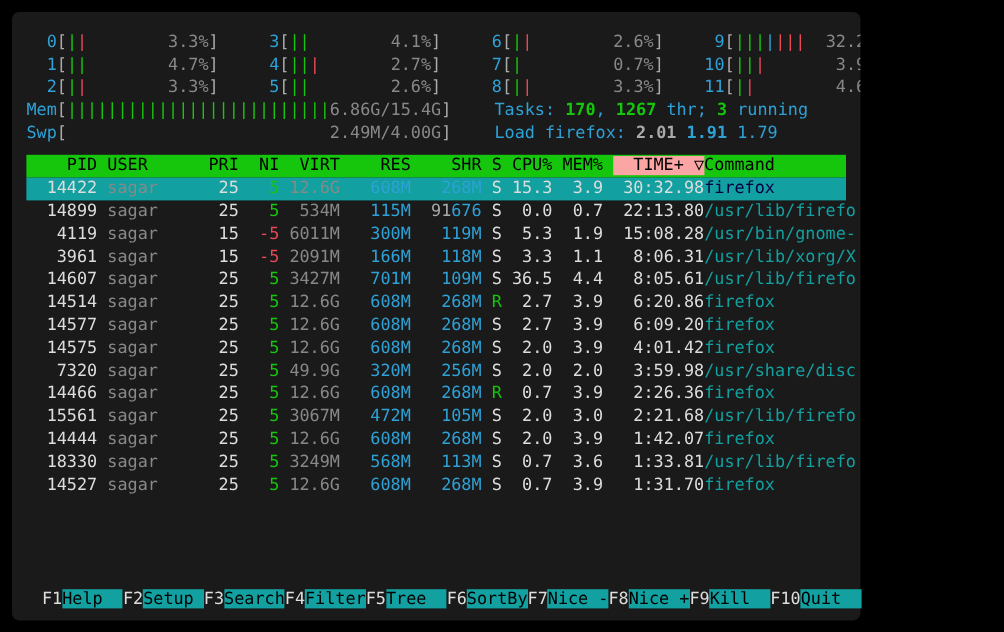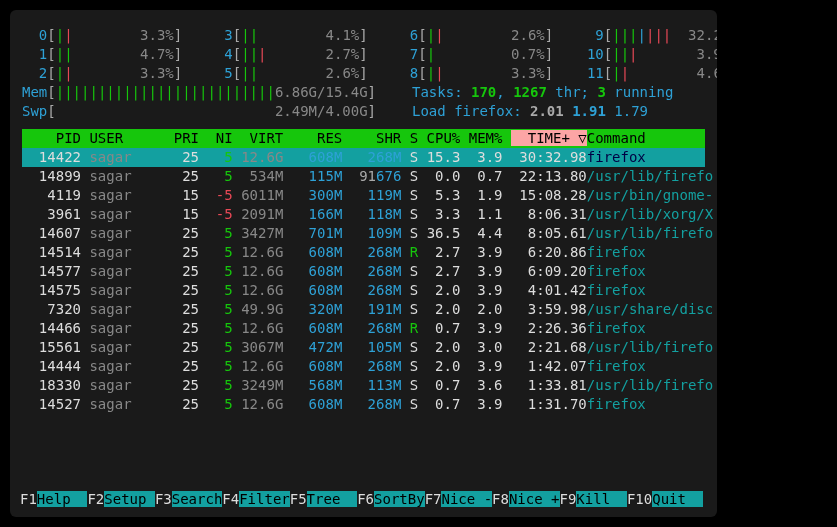--- a/index.html
+++ b/index.html
@@ -59,21 +59,21 @@
   .c-res   { color: #2ea1d6; }
   .c-shr   { color: #2ea1d6; }
   .c-s-r   { color: #16c60c; }
   .c-cmd   { color: #13a0a0; }
   .c-cmd-sel { color: #004; }
   .shr-num { color: #aaa; }
   .fkeys {
     white-space: pre;
     position: absolute;
     bottom: 18px;
-    left: 20px;
+    left: 35px;
   }
   .fk { color: #ddd; }
   .fk-lbl { background: #13a0a0; color: #000; }
 </style>
 </head>
 <body>
 
 <div class="terminal">
   <div id="cpu-grid">
       <div class="meters"><span class="num">  0</span><span class="bracket">[</span><span class="bar-g">|</span><span class="bar-r">|</span>        <span class="pct">3.3%</span><span class="bracket">]</span>   <span class="num">  3</span><span class="bracket">[</span><span class="bar-g">||</span>        <span class="pct">4.1%</span><span class="bracket">]</span>   <span class="num">  6</span><span class="bracket">[</span><span class="bar-g">|</span><span class="bar-r">|</span>        <span class="pct">2.6%</span><span class="bracket">]</span>   <span class="num">  9</span><span class="bracket">[</span><span class="bar-g">|||</span><span class="bar-c">|</span><span class="bar-r">|||</span>  <span class="pct">32.2%</span><span class="bracket">]</span>   </div>
@@ -93,21 +93,21 @@
   <div class="header-row" id="header">    PID USER      PRI  NI  VIRT    RES    SHR S CPU% MEM% <span class="sort-col">  TIME+ ▽</span>Command</div>
   <div id="process-list">
       <div class="proc-row sel">  14422 <span class="c-user">sagar    </span>  25<span class="c-ni-g">   5</span><span class="c-virt"> 12.6G</span><span class="c-res">   608M</span><span class="c-shr">   268M</span> <span class="">S</span> 15.3  3.9  30:32.98<span class="c-cmd-sel">firefox</span></div>
       <div class="proc-row">  14899 <span class="c-user">sagar    </span>  25<span class="c-ni-g">   5</span><span class="c-virt">  534M</span><span class="c-res">   115M</span>  <span class="shr-num">91</span><span class="c-shr">676</span> <span class="">S</span>  0.0  0.7  22:13.80<span class="c-cmd">/usr/lib/firefo</span></div>
       <div class="proc-row">   4119 <span class="c-user">sagar    </span>  15<span class="c-ni-r">  -5</span><span class="c-virt"> 6011M</span><span class="c-res">   300M</span><span class="c-shr">   119M</span> <span class="">S</span>  5.3  1.9  15:08.28<span class="c-cmd">/usr/bin/gnome-</span></div>
       <div class="proc-row">   3961 <span class="c-user">sagar    </span>  15<span class="c-ni-r">  -5</span><span class="c-virt"> 2091M</span><span class="c-res">   166M</span><span class="c-shr">   118M</span> <span class="">S</span>  3.3  1.1   8:06.31<span class="c-cmd">/usr/lib/xorg/X</span></div>
       <div class="proc-row">  14607 <span class="c-user">sagar    </span>  25<span class="c-ni-g">   5</span><span class="c-virt"> 3427M</span><span class="c-res">   701M</span><span class="c-shr">   109M</span> <span class="">S</span> 36.5  4.4   8:05.61<span class="c-cmd">/usr/lib/firefo</span></div>
       <div class="proc-row">  14514 <span class="c-user">sagar    </span>  25<span class="c-ni-g">   5</span><span class="c-virt"> 12.6G</span><span class="c-res">   608M</span><span class="c-shr">   268M</span> <span class="c-s-r">R</span>  2.7  3.9   6:20.86<span class="c-cmd">firefox</span></div>
       <div class="proc-row">  14577 <span class="c-user">sagar    </span>  25<span class="c-ni-g">   5</span><span class="c-virt"> 12.6G</span><span class="c-res">   608M</span><span class="c-shr">   268M</span> <span class="">S</span>  2.7  3.9   6:09.20<span class="c-cmd">firefox</span></div>
       <div class="proc-row">  14575 <span class="c-user">sagar    </span>  25<span class="c-ni-g">   5</span><span class="c-virt"> 12.6G</span><span class="c-res">   608M</span><span class="c-shr">   268M</span> <span class="">S</span>  2.0  3.9   4:01.42<span class="c-cmd">firefox</span></div>
-      <div class="proc-row">   7320 <span class="c-user">sagar    </span>  25<span class="c-ni-g">   5</span><span class="c-virt"> 49.9G</span><span class="c-res">   320M</span><span class="c-shr">   191M</span> <span class="">S</span>  2.0  2.0   3:59.98<span class="c-cmd">/usr/share/disc</span></div>
+      <div class="proc-row">   7320 <span class="c-user">sagar    </span>  25<span class="c-ni-g">   5</span><span class="c-virt"> 49.9G</span><span class="c-res">   320M</span><span class="c-shr">   256M</span> <span class="">S</span>  2.0  2.0   3:59.98<span class="c-cmd">/usr/share/disc</span></div>
       <div class="proc-row">  14466 <span class="c-user">sagar    </span>  25<span class="c-ni-g">   5</span><span class="c-virt"> 12.6G</span><span class="c-res">   608M</span><span class="c-shr">   268M</span> <span class="c-s-r">R</span>  0.7  3.9   2:26.36<span class="c-cmd">firefox</span></div>
       <div class="proc-row">  15561 <span class="c-user">sagar    </span>  25<span class="c-ni-g">   5</span><span class="c-virt"> 3067M</span><span class="c-res">   472M</span><span class="c-shr">   105M</span> <span class="">S</span>  2.0  3.0   2:21.68<span class="c-cmd">/usr/lib/firefo</span></div>
       <div class="proc-row">  14444 <span class="c-user">sagar    </span>  25<span class="c-ni-g">   5</span><span class="c-virt"> 12.6G</span><span class="c-res">   608M</span><span class="c-shr">   268M</span> <span class="">S</span>  2.0  3.9   1:42.07<span class="c-cmd">firefox</span></div>
       <div class="proc-row">  18330 <span class="c-user">sagar    </span>  25<span class="c-ni-g">   5</span><span class="c-virt"> 3249M</span><span class="c-res">   568M</span><span class="c-shr">   113M</span> <span class="">S</span>  0.7  3.6   1:33.81<span class="c-cmd">/usr/lib/firefo</span></div>
       <div class="proc-row">  14527 <span class="c-user">sagar    </span>  25<span class="c-ni-g">   5</span><span class="c-virt"> 12.6G</span><span class="c-res">   608M</span><span class="c-shr">   268M</span> <span class="">S</span>  0.7  3.9   1:31.70<span class="c-cmd">firefox</span></div>
     </div>
   <div class="fkeys" id="fkeys"><span class="fk">F1</span><span class="fk-lbl">Help  </span><span class="fk">F2</span><span class="fk-lbl">Setup </span><span class="fk">F3</span><span class="fk-lbl">Search</span><span class="fk">F4</span><span class="fk-lbl">Filter</span><span class="fk">F5</span><span class="fk-lbl">Tree  </span><span class="fk">F6</span><span class="fk-lbl">SortBy</span><span class="fk">F7</span><span class="fk-lbl">Nice -</span><span class="fk">F8</span><span class="fk-lbl">Nice +</span><span class="fk">F9</span><span class="fk-lbl">Kill  </span><span class="fk">F10</span><span class="fk-lbl">Quit  </span></div>
 </div>
 
 </body></html>

